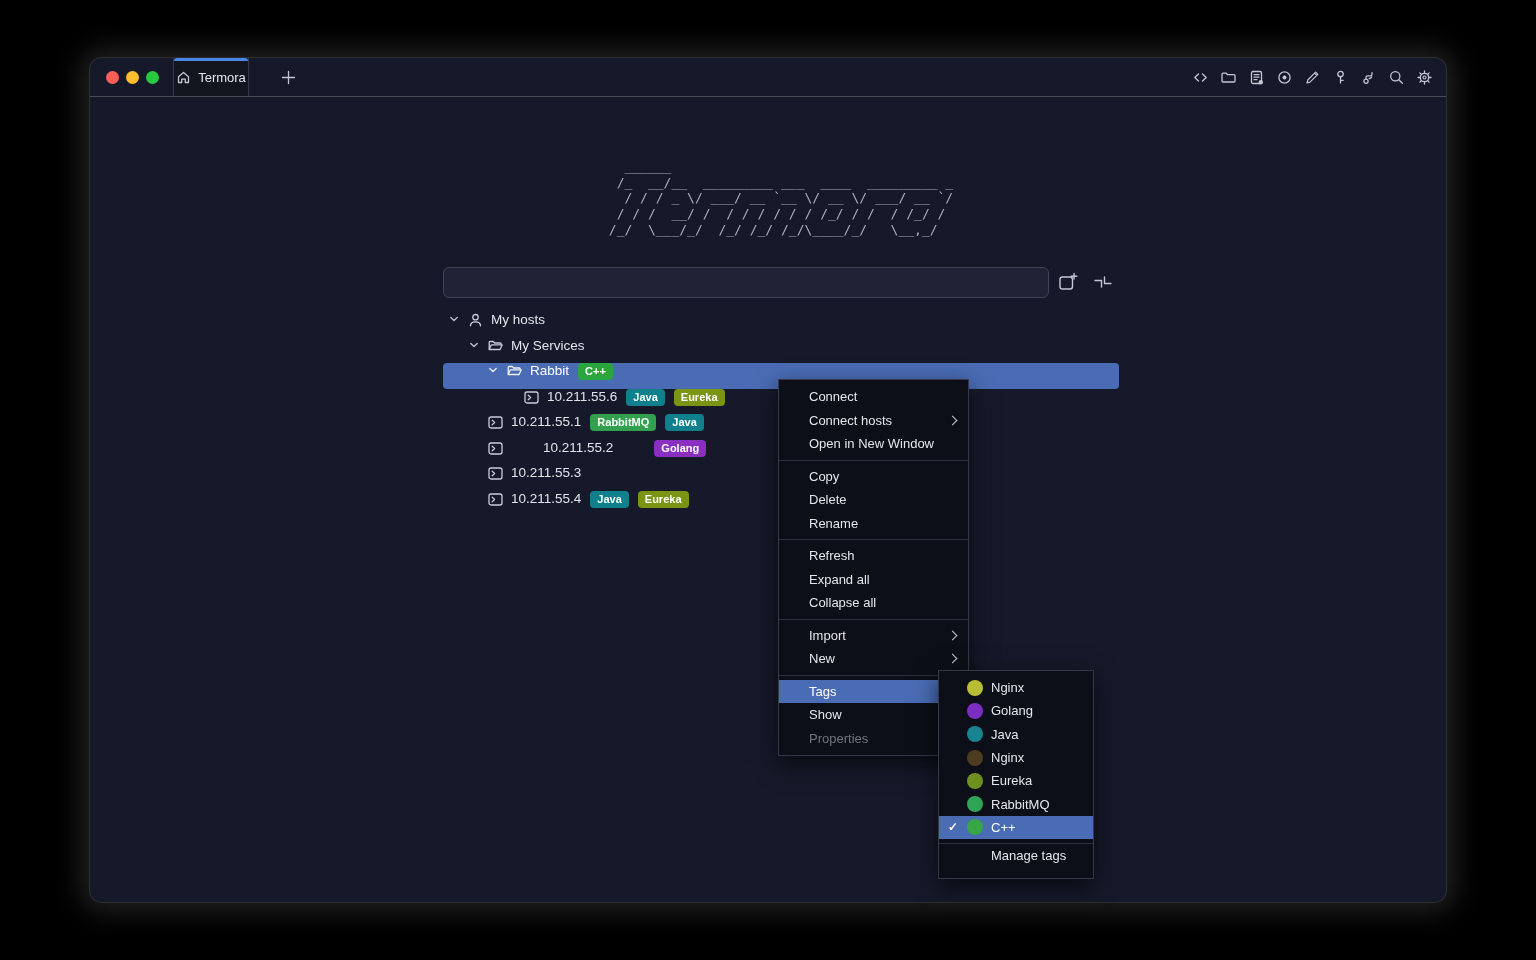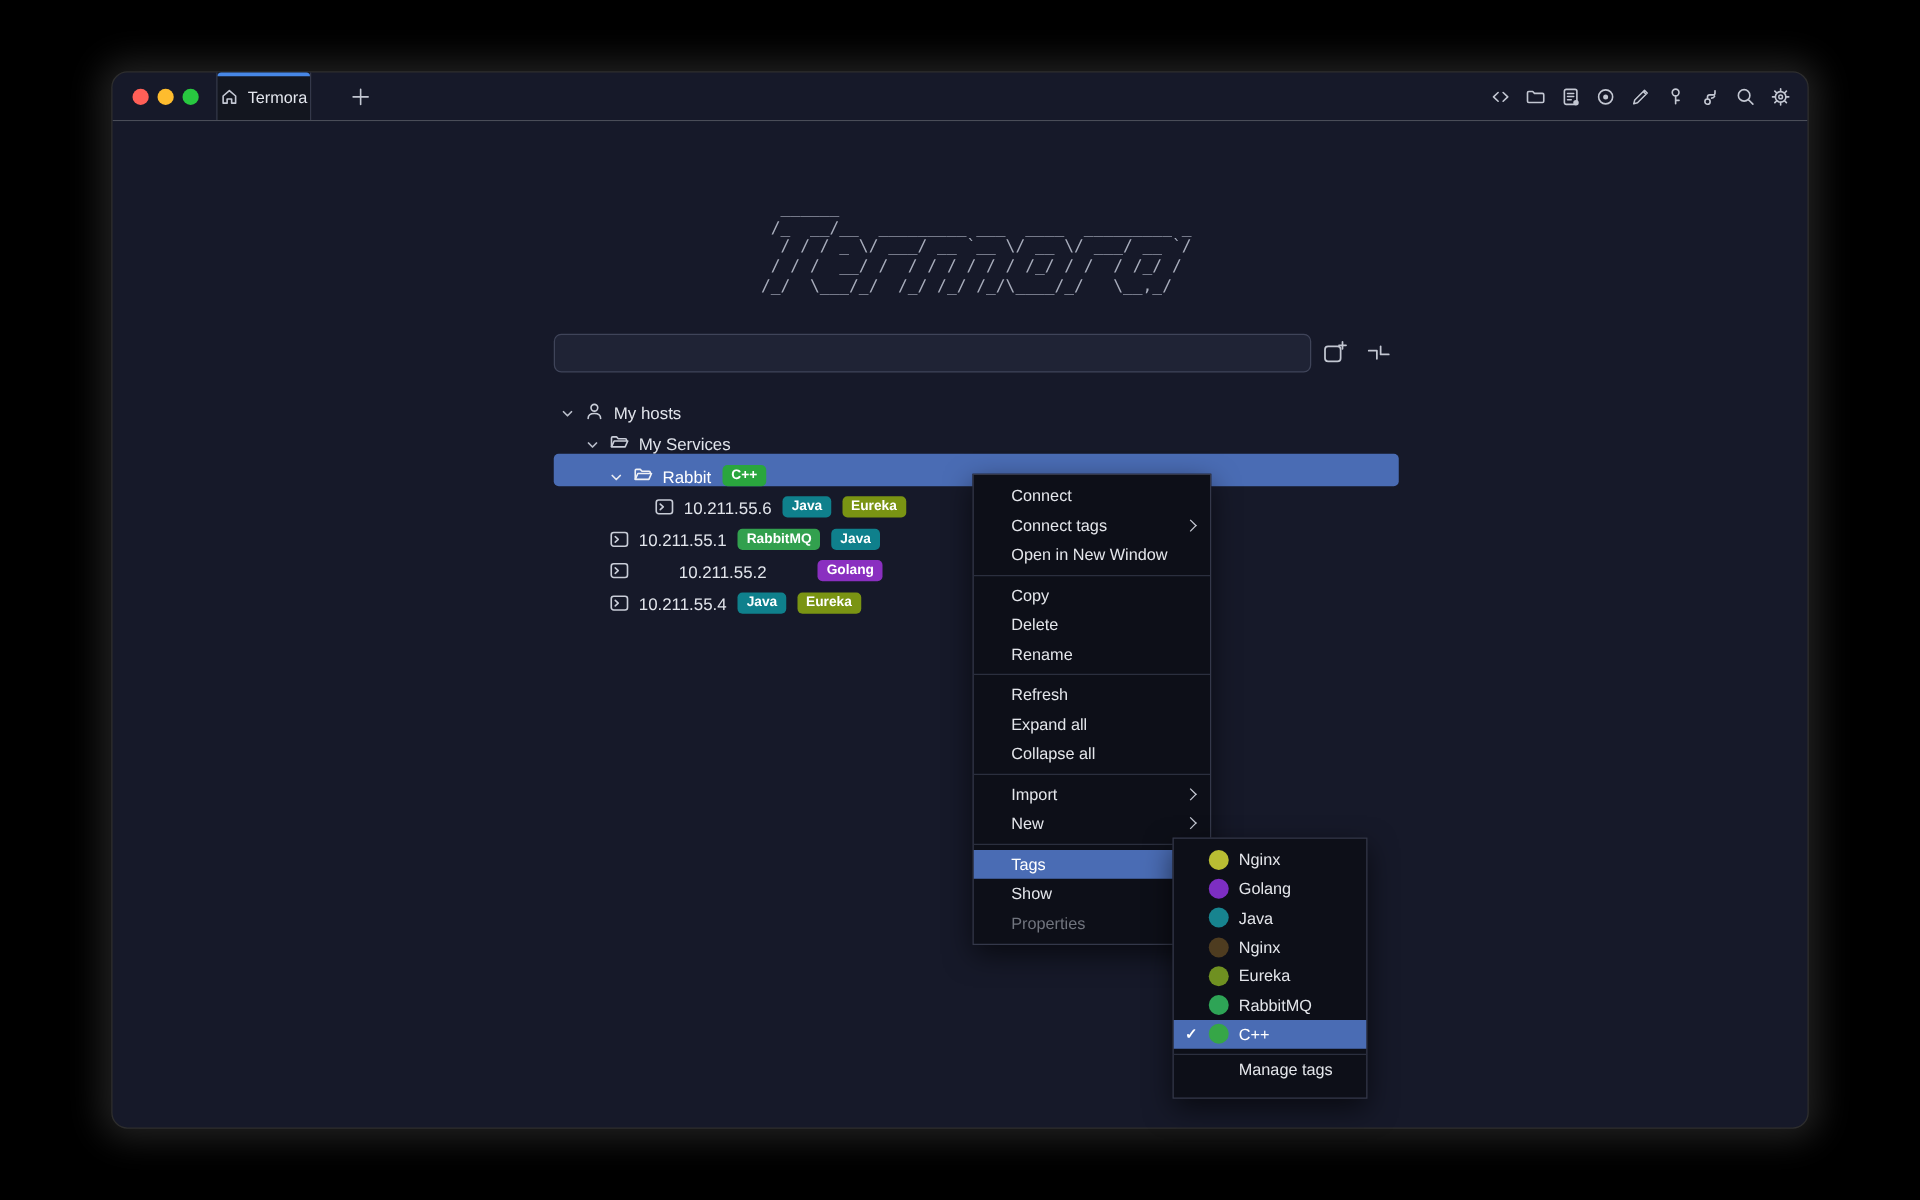--- a/index.html
+++ b/index.html
@@ -24,21 +24,21 @@
   
   .content{position:absolute;left:13px;top:39px;width:1356px;height:805px;}
   .ascii{position:absolute;left:50%;transform:translateX(-50%);top:62px;margin:0;
     font-family:"DejaVu Sans Mono",monospace;font-size:13px;line-height:15.7px;color:#a9aebd;white-space:pre;}
   .search-input{position:absolute;left:340px;top:170px;width:606px;height:31px;box-sizing:border-box;
     background:#1f2335;border:1px solid #3f4459;border-radius:6px;color:#e3e6ed;font-size:13px;
     padding:0 10px;outline:none;}
   .search-side{position:absolute;top:173px;width:24px;height:24px;display:flex;align-items:center;justify-content:center;}
   
   .tree{position:absolute;left:340px;top:215px;width:676px;}
-  .trow{height:25.5px;display:flex;align-items:flex-end;border-radius:4px;box-sizing:border-box;}
+  .trow{height:25.5px;display:flex;align-items:flex-start;border-radius:4px;box-sizing:border-box;}
   .trow.selected{background:#4a6cb4;}
   .chev{width:14px;height:14px;margin-right:6px;flex:none;display:flex;align-items:center;justify-content:center;}
   .ticon{width:17px;height:17px;margin-right:7px;flex:none;display:flex;align-items:center;justify-content:center;}
   .tlabel{font-size:13.5px;color:#e1e4eb;white-space:nowrap;}
   .trow.selected .tlabel{color:#fff;}
   .badge{margin-left:9px;height:17px;line-height:17px;padding:0 7px;border-radius:4px;color:#fff;
     font-size:11px;font-weight:600;white-space:nowrap;}
   
   .menu{position:absolute;background:#0d0f18;border:1px solid #34384a;box-sizing:border-box;
     padding:5px 0;box-shadow:0 8px 22px rgba(0,0,0,.6);}
@@ -238,40 +238,49 @@
           <span class="ticon">
             <svg width="17" height="17" viewBox="0 0 17 17">
                 <rect x="2" y="3" width="13" height="11" rx="2" fill="none" stroke="#c9cdd8" stroke-width="1.3"></rect>
                 <path d="M5.2 6.3 L7.6 8.5 L5.2 10.7" fill="none" stroke="#c9cdd8" stroke-width="1.3" stroke-linecap="round" stroke-linejoin="round"></path>
               </svg>
           </span>
           <span class="tlabel">10.211.55.2</span>
           <span class="badge" style="background-color: rgb(138, 47, 192);">Golang</span>
         </div>
 
+        <div class="trow" style="padding-left:44px;">
+          <span class="ticon">
+            <svg width="17" height="17" viewBox="0 0 17 17">
+                <rect x="2" y="3" width="13" height="11" rx="2" fill="none" stroke="#c9cdd8" stroke-width="1.3"></rect>
+                <path d="M5.2 6.3 L7.6 8.5 L5.2 10.7" fill="none" stroke="#c9cdd8" stroke-width="1.3" stroke-linecap="round" stroke-linejoin="round"></path>
+              </svg>
+          </span>
+          <span class="tlabel">10.211.55.3</span>
+        </div>
 
         <div class="trow" style="padding-left:44px;">
           <span class="ticon">
             <svg width="17" height="17" viewBox="0 0 17 17">
                 <rect x="2" y="3" width="13" height="11" rx="2" fill="none" stroke="#c9cdd8" stroke-width="1.3"></rect>
                 <path d="M5.2 6.3 L7.6 8.5 L5.2 10.7" fill="none" stroke="#c9cdd8" stroke-width="1.3" stroke-linecap="round" stroke-linejoin="round"></path>
               </svg>
           </span>
           <span class="tlabel">10.211.55.4</span>
           <span class="badge" style="background-color: rgb(15, 128, 140);">Java</span>
           <span class="badge" style="background-color: rgb(122, 148, 19);">Eureka</span>
         </div>
       </div>
 
       <div class="menu ctx-menu">
         <div class="mi">
             <span>Connect</span>
           </div>
         <div class="mi">
-            <span>Connect tags</span>
+            <span>Connect hosts</span>
             <span class="mi-arrow"></span>
           </div>
         <div class="mi">
             <span>Open in New Window</span>
           </div>
         <div class="sep"></div>
         <div class="mi">
             <span>Copy</span>
           </div>
         <div class="mi">

